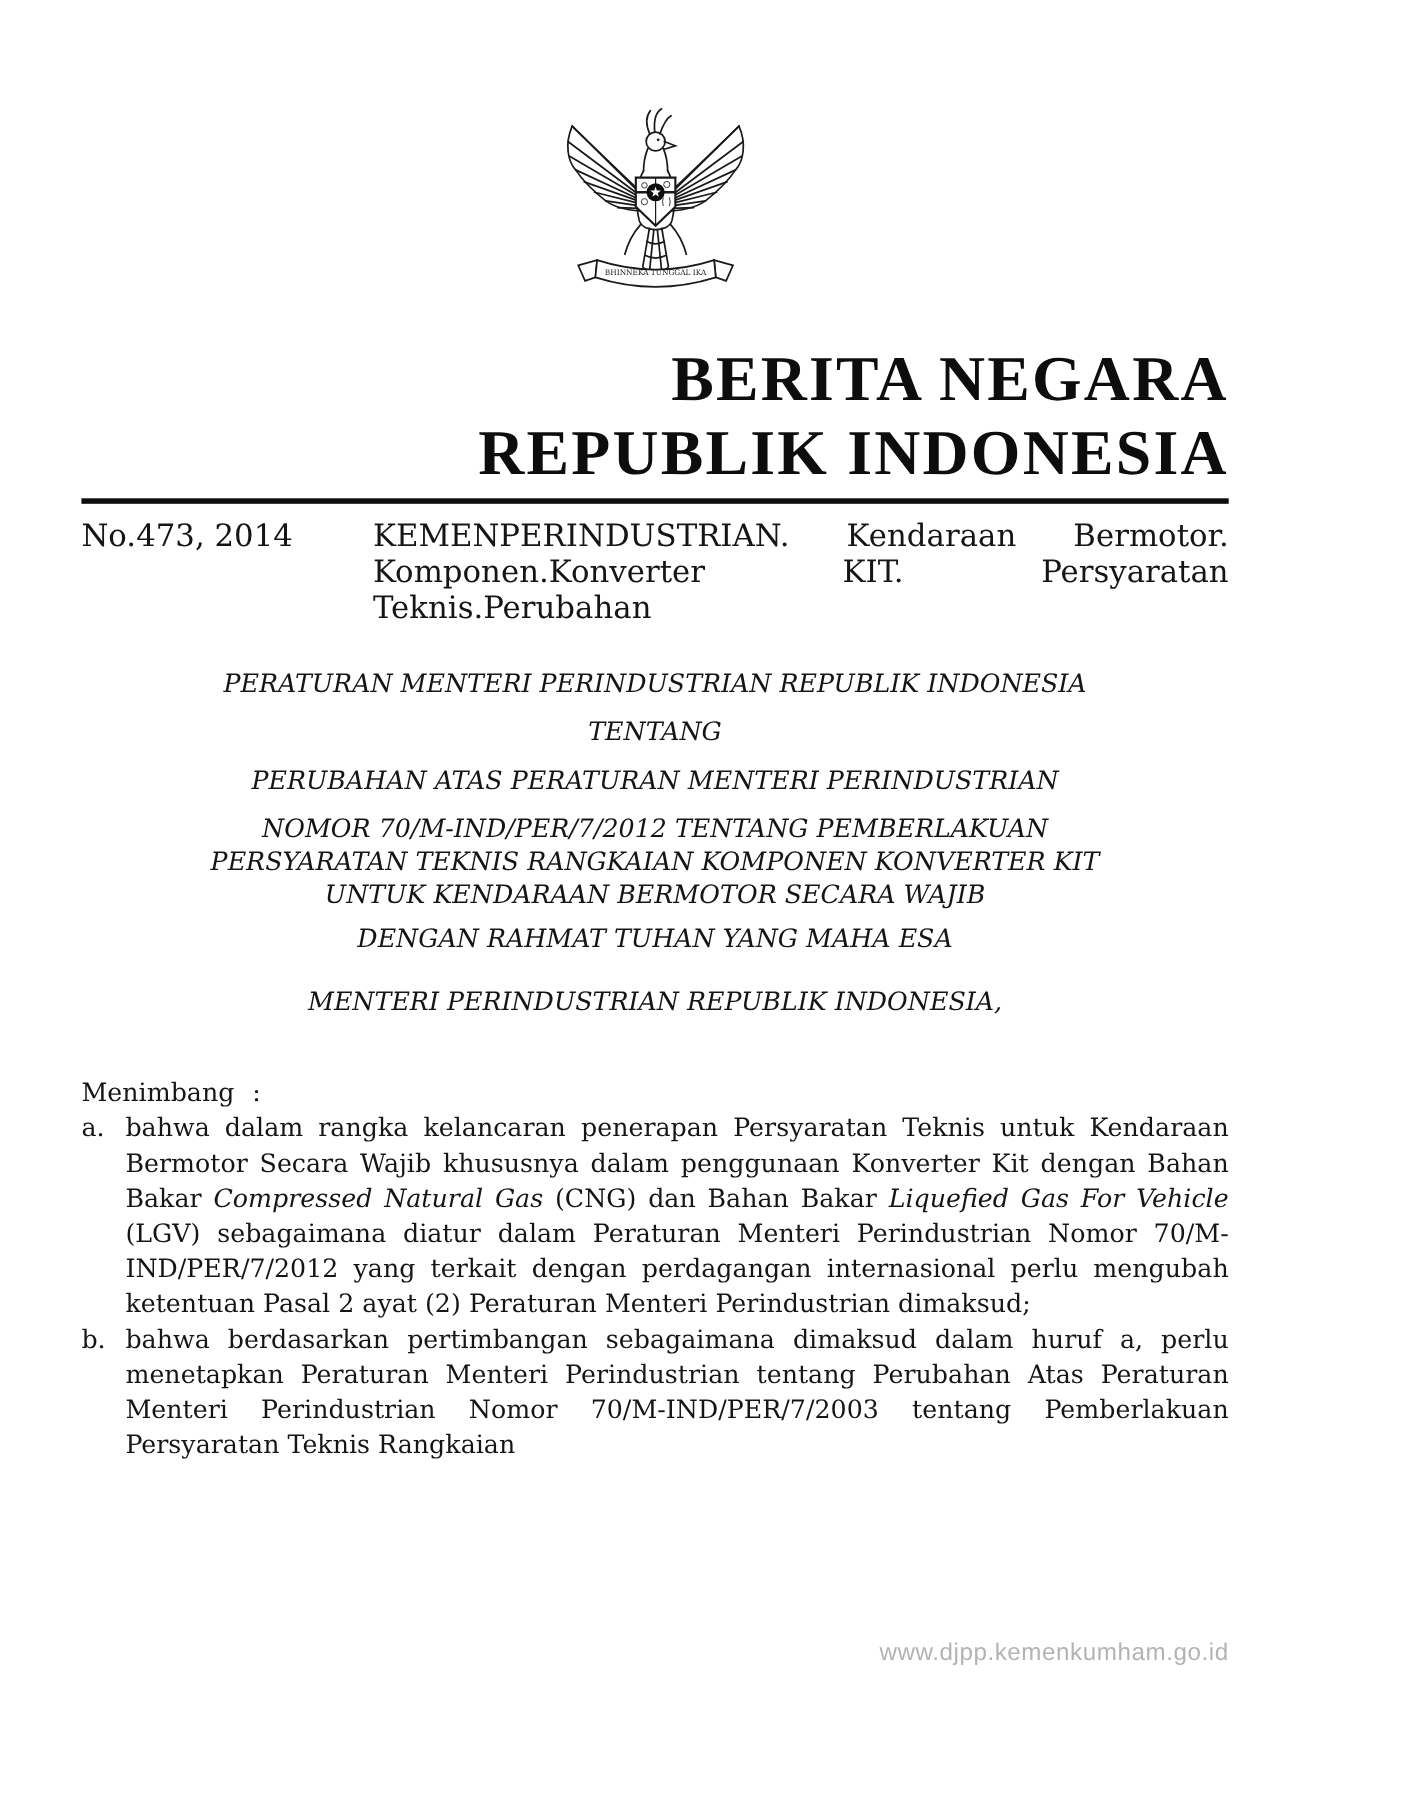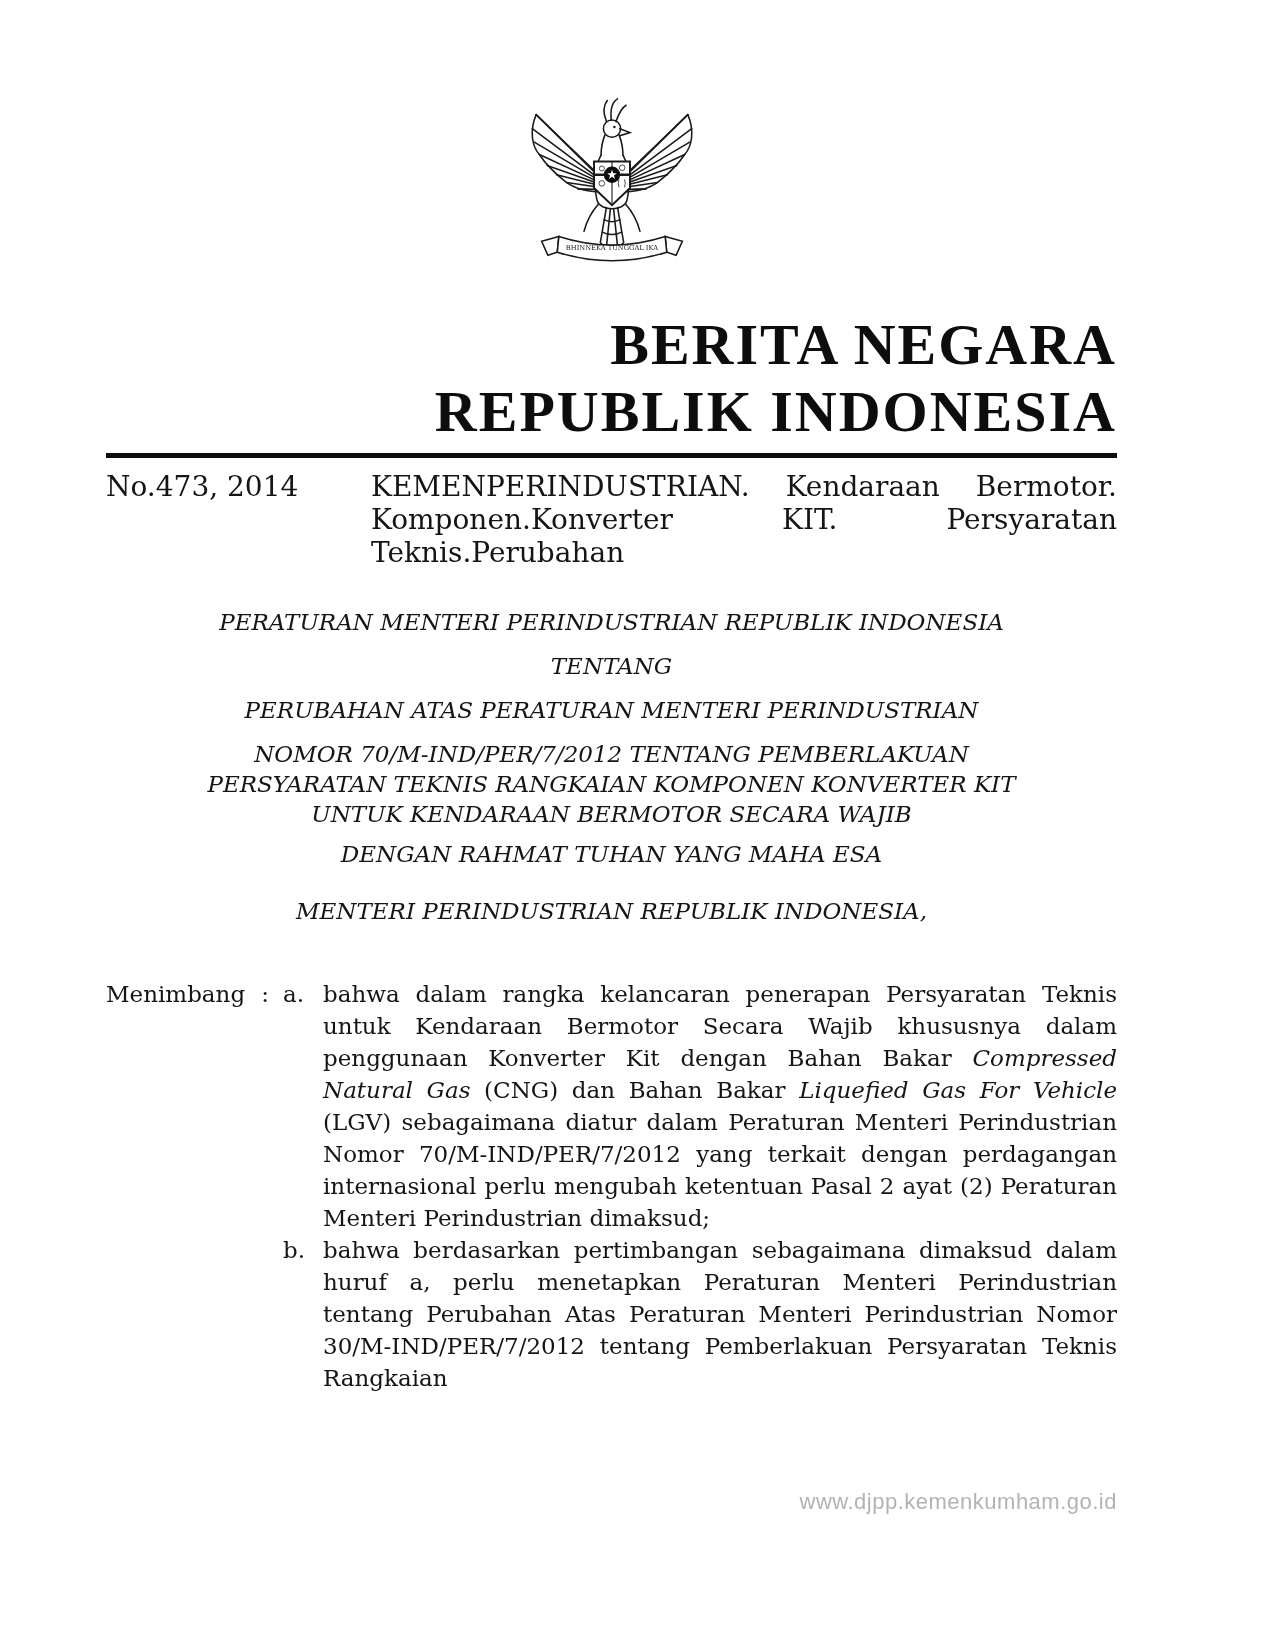--- a/index.html
+++ b/index.html
@@ -5,21 +5,21 @@
   * { margin:0; padding:0; box-sizing:border-box; }
   html,body { background:#ffffff; }
   .page {
     position:relative;
     width:1275px; height:1567px;
     margin:0 auto;
     background:#ffffff;
     color:#151515;
     font-family:"DejaVu Serif", serif;
     overflow:hidden;
-    padding:0 158px 0 106px;
+    padding:0 158px 0 74px;
   }
   .emblem-wrap { text-align:center; padding-top:88px; }
   .emblem-wrap svg { display:inline-block; }
 
   .masthead {
     text-align:right;
     font-family:"Liberation Serif", serif;
     font-weight:bold;
     font-size:58px;
     line-height:67px;
@@ -33,21 +33,21 @@
   .issue { width:265px; flex:none; }
   .subject { flex:1; }
   .subject .just { text-align:justify; text-align-last:justify; }
 
   .title-block { text-align:center; margin-top:38px; font-size:23px; }
   .tl { line-height:30px;font-style:italic; }
   .sp { margin-bottom:14px; }
   .gap22 { margin-top:10px; }
   .gap27 { margin-top:27px; }
 
-  .consider { display:flex; margin-top:52px; font-size:23px; line-height:32px; }
+  .consider { display:flex; margin-top:52px; font-size:23px; line-height:32px;flex-direction:column; }
   .c-label { width:177px; flex:none; display:flex; justify-content:space-between; padding-right:14px; }
   .c-items { flex:1; }
   .c-item { display:flex; }
   .c-marker { width:40px; flex:none; }
   .c-text { flex:1; text-align:justify; }
   .it { font-style:italic; }
 
   .footer {
     position:absolute;
     right:158px; bottom:52px;
@@ -165,20 +165,20 @@
       <span>Menimbang</span>
       <span>:</span>
     </div>
     <div class="c-items">
       <div class="c-item">
         <div class="c-marker">a.</div>
         <div class="c-text"><span>bahwa dalam rangka kelancaran penerapan Persyaratan Teknis untuk Kendaraan Bermotor Secara Wajib khususnya dalam penggunaan Konverter Kit dengan Bahan Bakar </span><span class="it">Compressed Natural Gas</span><span> (CNG) dan Bahan Bakar </span><span class="it">Liquefied Gas For Vehicle</span><span> (LGV) sebagaimana diatur dalam Peraturan Menteri Perindustrian Nomor 70/M-IND/PER/7/2012 yang terkait dengan perdagangan internasional perlu mengubah ketentuan Pasal 2 ayat (2) Peraturan Menteri Perindustrian dimaksud;</span></div>
       </div>
       <div class="c-item">
         <div class="c-marker">b.</div>
-        <div class="c-text"><span>bahwa berdasarkan pertimbangan sebagaimana dimaksud dalam huruf a, perlu menetapkan Peraturan Menteri Perindustrian tentang Perubahan Atas Peraturan Menteri Perindustrian Nomor 30/M-IND/PER/7/2012 tentang Pemberlakuan Persyaratan Teknis Rangkaian</span></div>
+        <div class="c-text"><span>bahwa berdasarkan pertimbangan sebagaimana dimaksud dalam huruf a, perlu menetapkan Peraturan Menteri Perindustrian tentang Perubahan Atas Peraturan Menteri Perindustrian Nomor 70/M-IND/PER/7/2003 tentang Pemberlakuan Persyaratan Teknis Rangkaian</span></div>
       </div>
     </div>
   </div>
 
   <div class="footer">www.djpp.kemenkumham.go.id</div>
 
 </div>
 
 </body></html>

